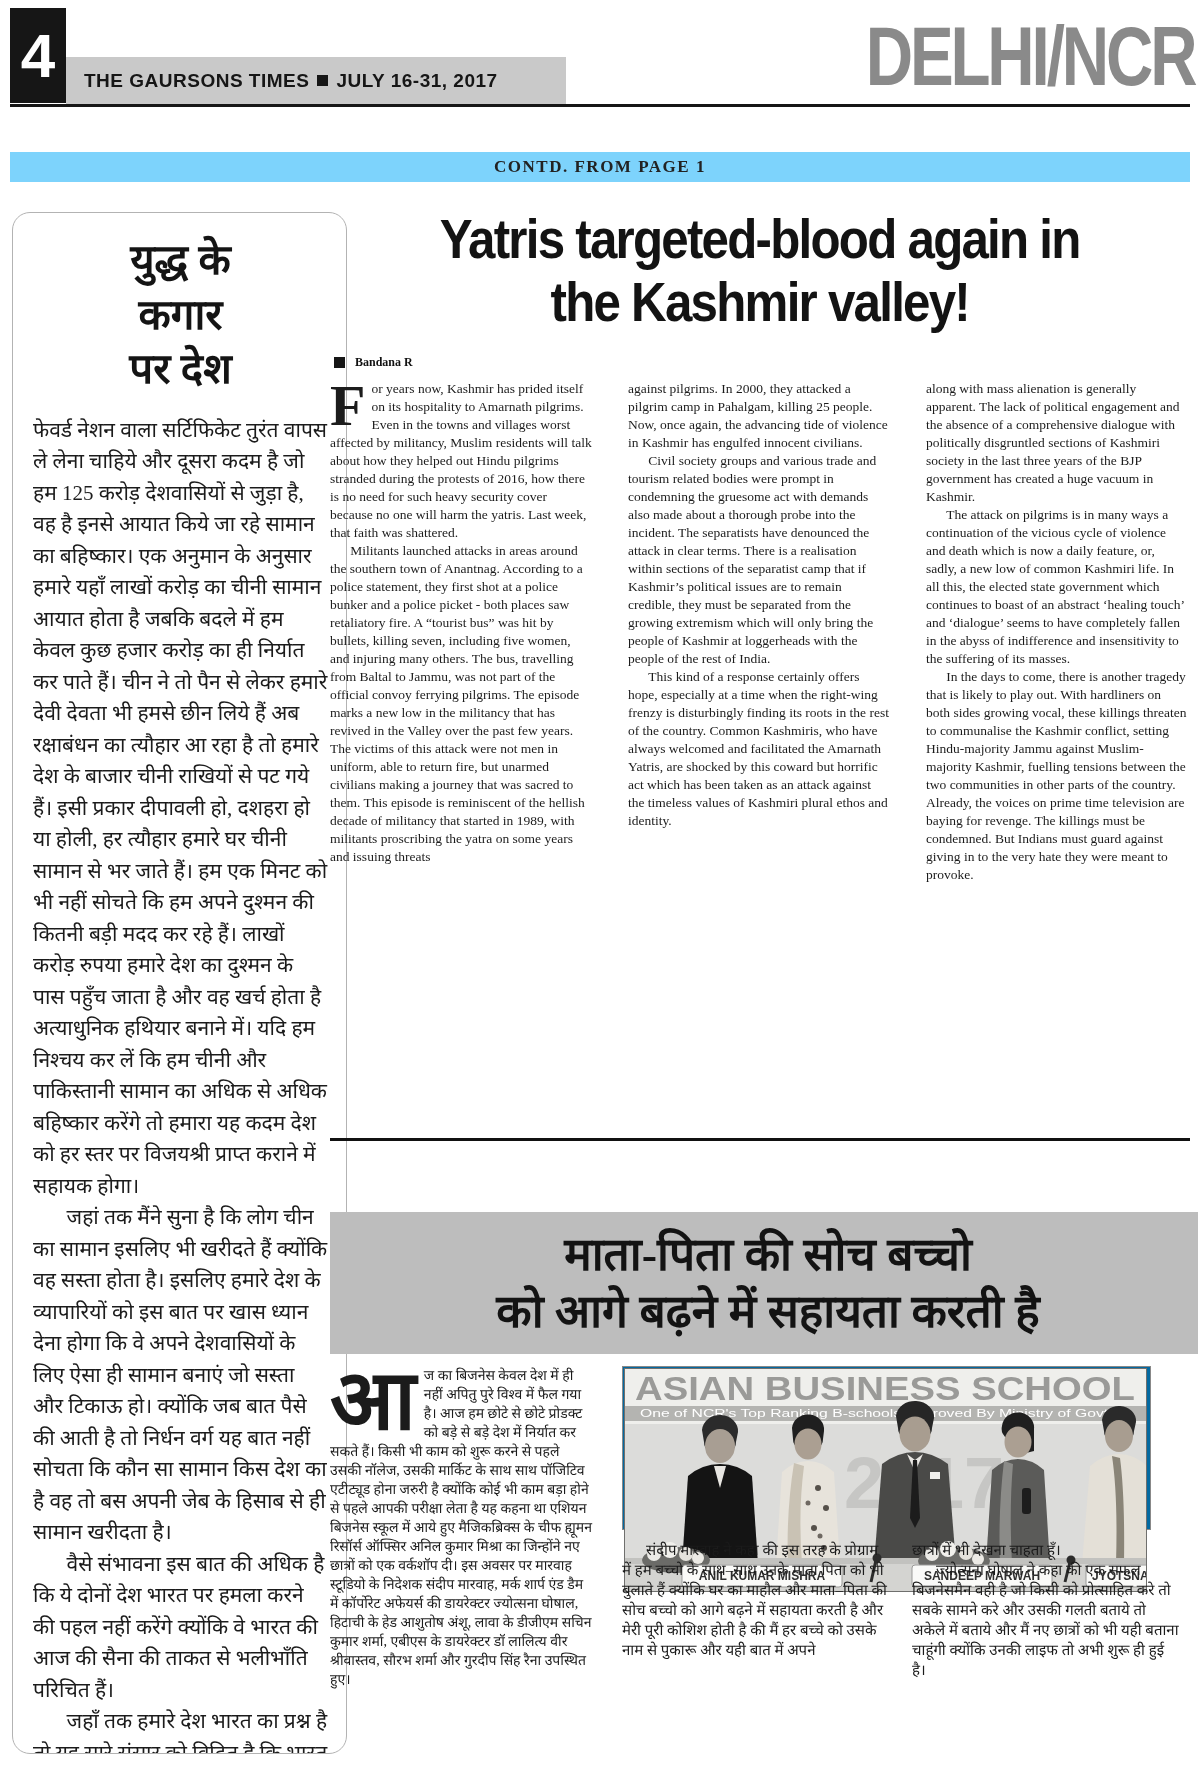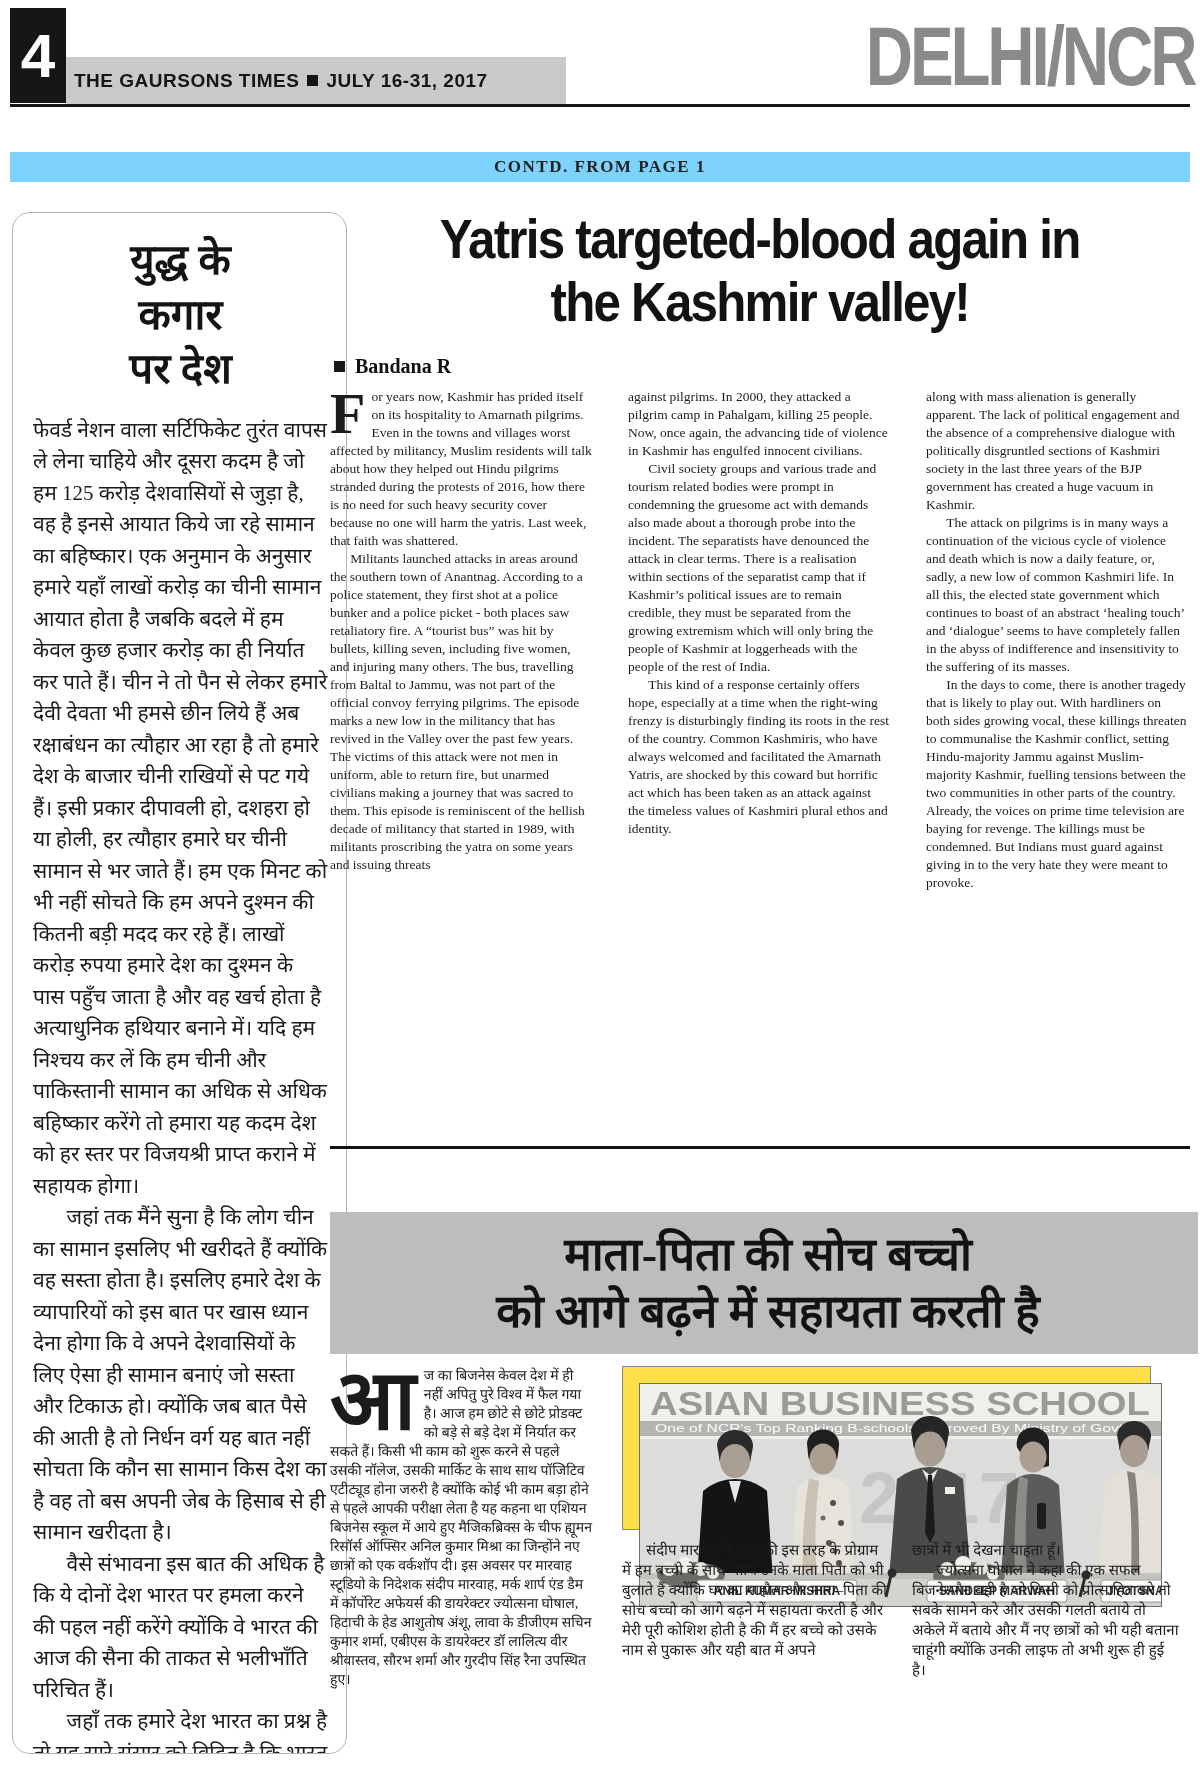--- a/index.html
+++ b/index.html
@@ -3,21 +3,21 @@
 <meta charset="utf-8">
 <style>
   html,body{margin:0;padding:0;background:#ffffff;}
   body{width:1200px;height:1766px;position:relative;font-family:"Liberation Serif",serif;color:#111;overflow:hidden;}
 
   
   .page-num-box{position:absolute;left:10px;top:8px;width:56px;height:95px;background:#161616;color:#fff;
     display:flex;align-items:center;justify-content:center;font-family:"Liberation Sans",sans-serif;
     font-weight:bold;font-size:62px;}
   .masthead-bar{position:absolute;left:66px;top:57px;width:500px;height:47px;background:#c9c9c9;
-    display:flex;align-items:center;padding-left:8px;box-sizing:border-box;
+    display:flex;align-items:center;padding-left:18px;box-sizing:border-box;
     font-family:"Liberation Sans",sans-serif;font-weight:bold;font-size:19px;letter-spacing:.5px;color:#161616;}
   .masthead-bar .sq{width:11px;height:11px;background:#161616;margin:0 8px;display:inline-block;}
   .section-title{position:absolute;right:6px;top:14px;font-family:"Liberation Sans",sans-serif;
     font-weight:800;font-size:84px;color:#8a8a8a;letter-spacing:-4px;line-height:1;
     transform:scaleX(.78);transform-origin:right center;white-space:nowrap;}
   .header-rule{position:absolute;left:10px;right:10px;top:104px;height:3px;background:#161616;}
   .contd-bar{position:absolute;left:10px;right:10px;top:152px;height:30px;background:#7dd3fc;
     display:flex;align-items:center;justify-content:center;font-family:"Liberation Serif",serif;
     font-weight:bold;font-size:17px;letter-spacing:1.5px;color:#222;}
 
@@ -29,40 +29,40 @@
   .left-article p{margin:0;font-size:21px;line-height:1.5;text-align:left;color:#1b1b1b;}
   .left-article p.indent{text-indent:1.6em;}
   .signature{margin-top:20px;text-align:right;font-weight:bold;font-size:12px;}
   .email{text-align:right;font-weight:bold;font-style:italic;font-size:18px;margin-top:2px;}
 
   
   .main-article{position:absolute;left:330px;top:208px;width:860px;}
   .headline{text-align:center;font-family:"Liberation Sans",sans-serif;font-weight:800;color:#131313;
     font-size:56px;line-height:1.12;letter-spacing:-2px;}
   .headline .hl-line{display:inline-block;transform:scaleX(.88);transform-origin:center;white-space:nowrap;}
-  .byline{margin:22px 0 10px 4px;font-weight:bold;font-size:20px;display:flex;align-items:center;gap:10px;}
+  .byline{margin:22px 0 10px 4px;font-weight:bold;font-size:12px;display:flex;align-items:center;gap:10px;}
   .byline .sq{width:11px;height:11px;background:#161616;display:inline-block;}
   .cols{display:flex;gap:36px;height:742px;overflow:hidden;}
   .col{width:262px;font-size:13.5px;line-height:18px;color:#1c1c1c;}
   .col p{margin:0;}
   .col p.indent{text-indent:1.5em;}
   .dropcap{float:left;font-size:58px;line-height:44px;font-weight:bold;padding:4px 6px 0 0;font-family:"Liberation Serif",serif;}
   .main-rule{border:none;border-top:3px solid #111;margin:16px 0 0 0;}
 
   
   .band{position:absolute;left:330px;top:1212px;width:860px;height:142px;background:#bdbdbd;
     display:flex;flex-direction:column;align-items:center;justify-content:center;padding-left:8px;}
   .band .b-line{font-weight:bold;font-size:46px;line-height:1.25;color:#131313;text-align:center;}
 
   .bottom{position:absolute;left:330px;top:1366px;width:860px;height:398px;display:flex;gap:30px;overflow:hidden;}
   .bottom-col1{width:262px;font-size:14px;line-height:19px;color:#1b1b1b;}
   .bottom-col1 p{margin:0;}
   .dropcap-hi{float:left;font-size:84px;line-height:66px;font-weight:bold;padding:2px 8px 0 0;}
   .bottom-right{width:560px;}
-  .photo-frame{width:529px;height:164px;border:1px solid #888;background:#fde047;padding:16px;box-sizing:border-box;}
+  .photo-frame{width:529px;height:164px;border:1px solid #888;background:#0369a1;padding:1px;box-sizing:border-box;}
   .photo-frame svg{display:block;}
   .captions{display:flex;gap:22px;margin-top:10px;}
   .caption-col{width:268px;font-size:15px;line-height:20px;color:#1b1b1b;}
   .caption-col p{margin:0;}
   .caption-col p.indent{text-indent:1.6em;}
 </style>
 </head>
 <body>
 
 <div class="page-num-box">

